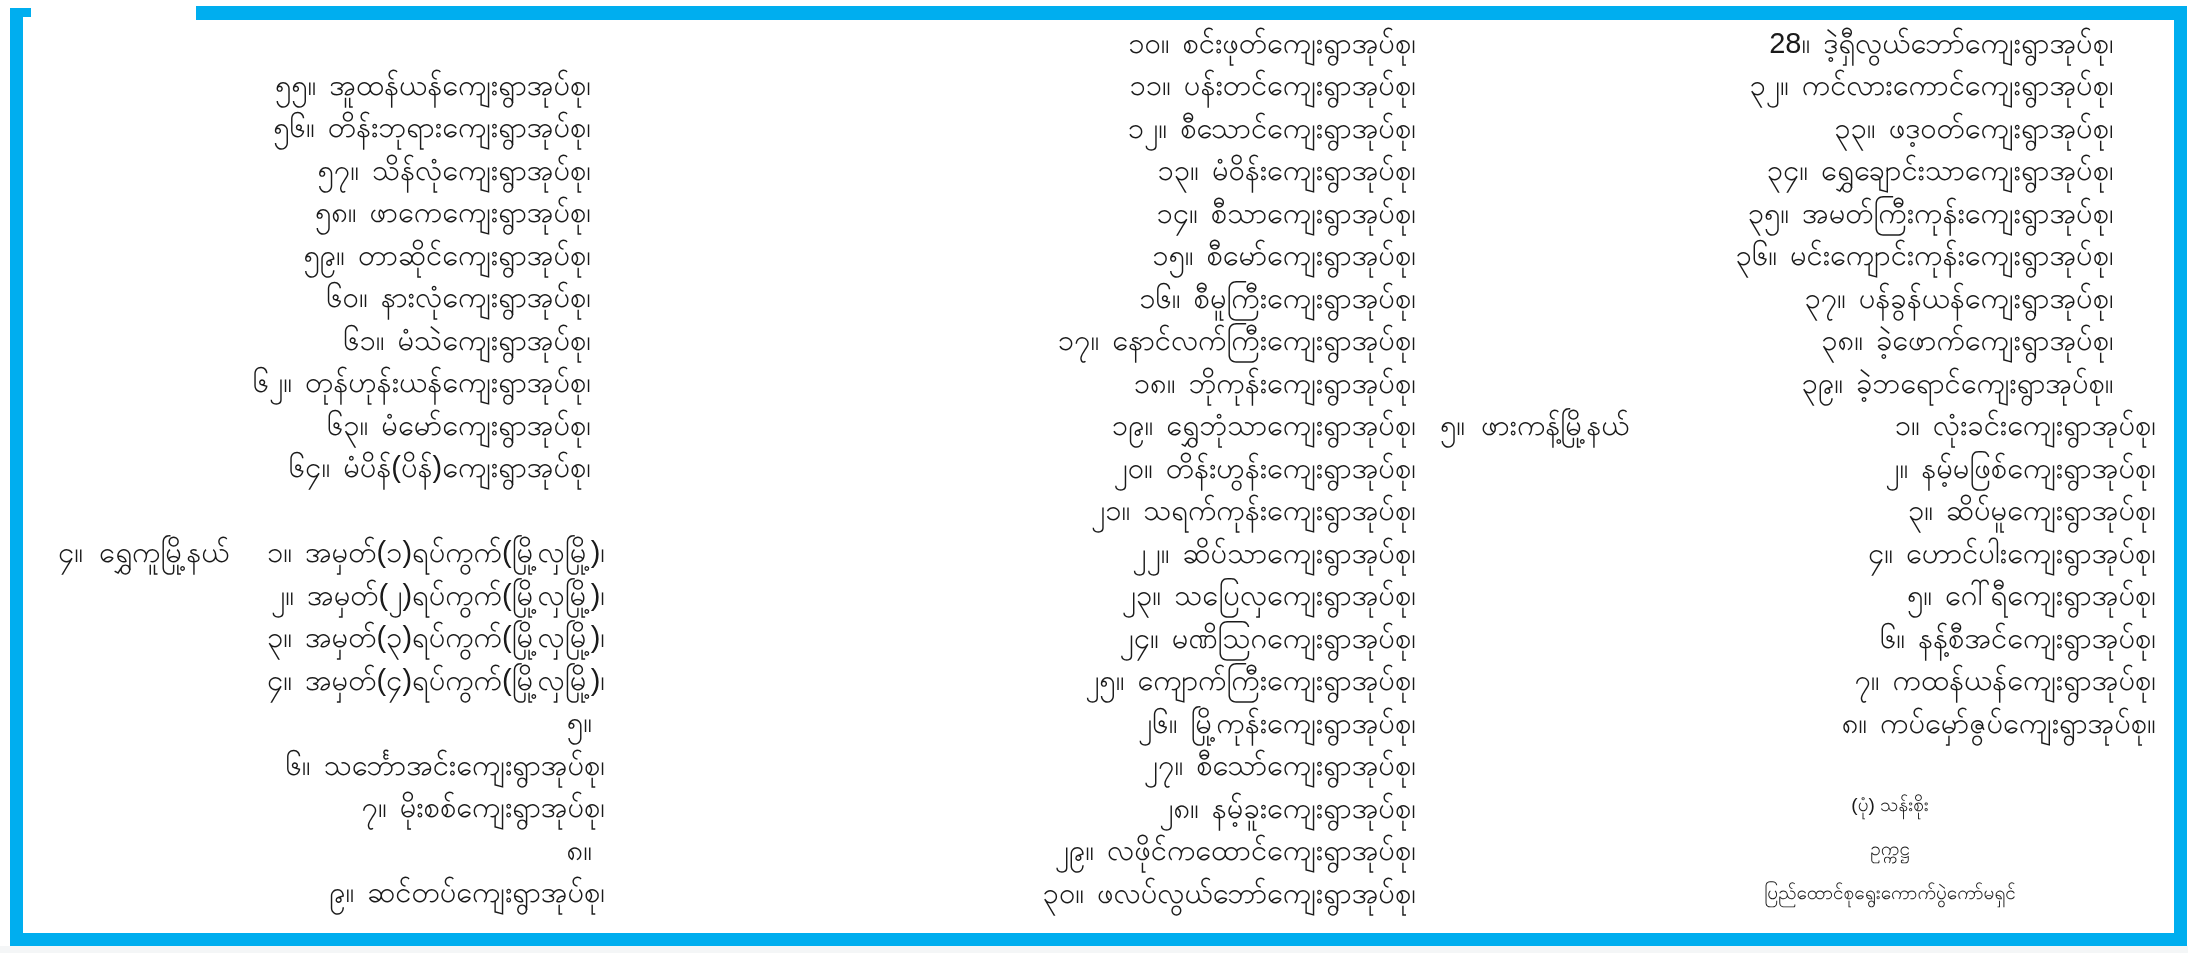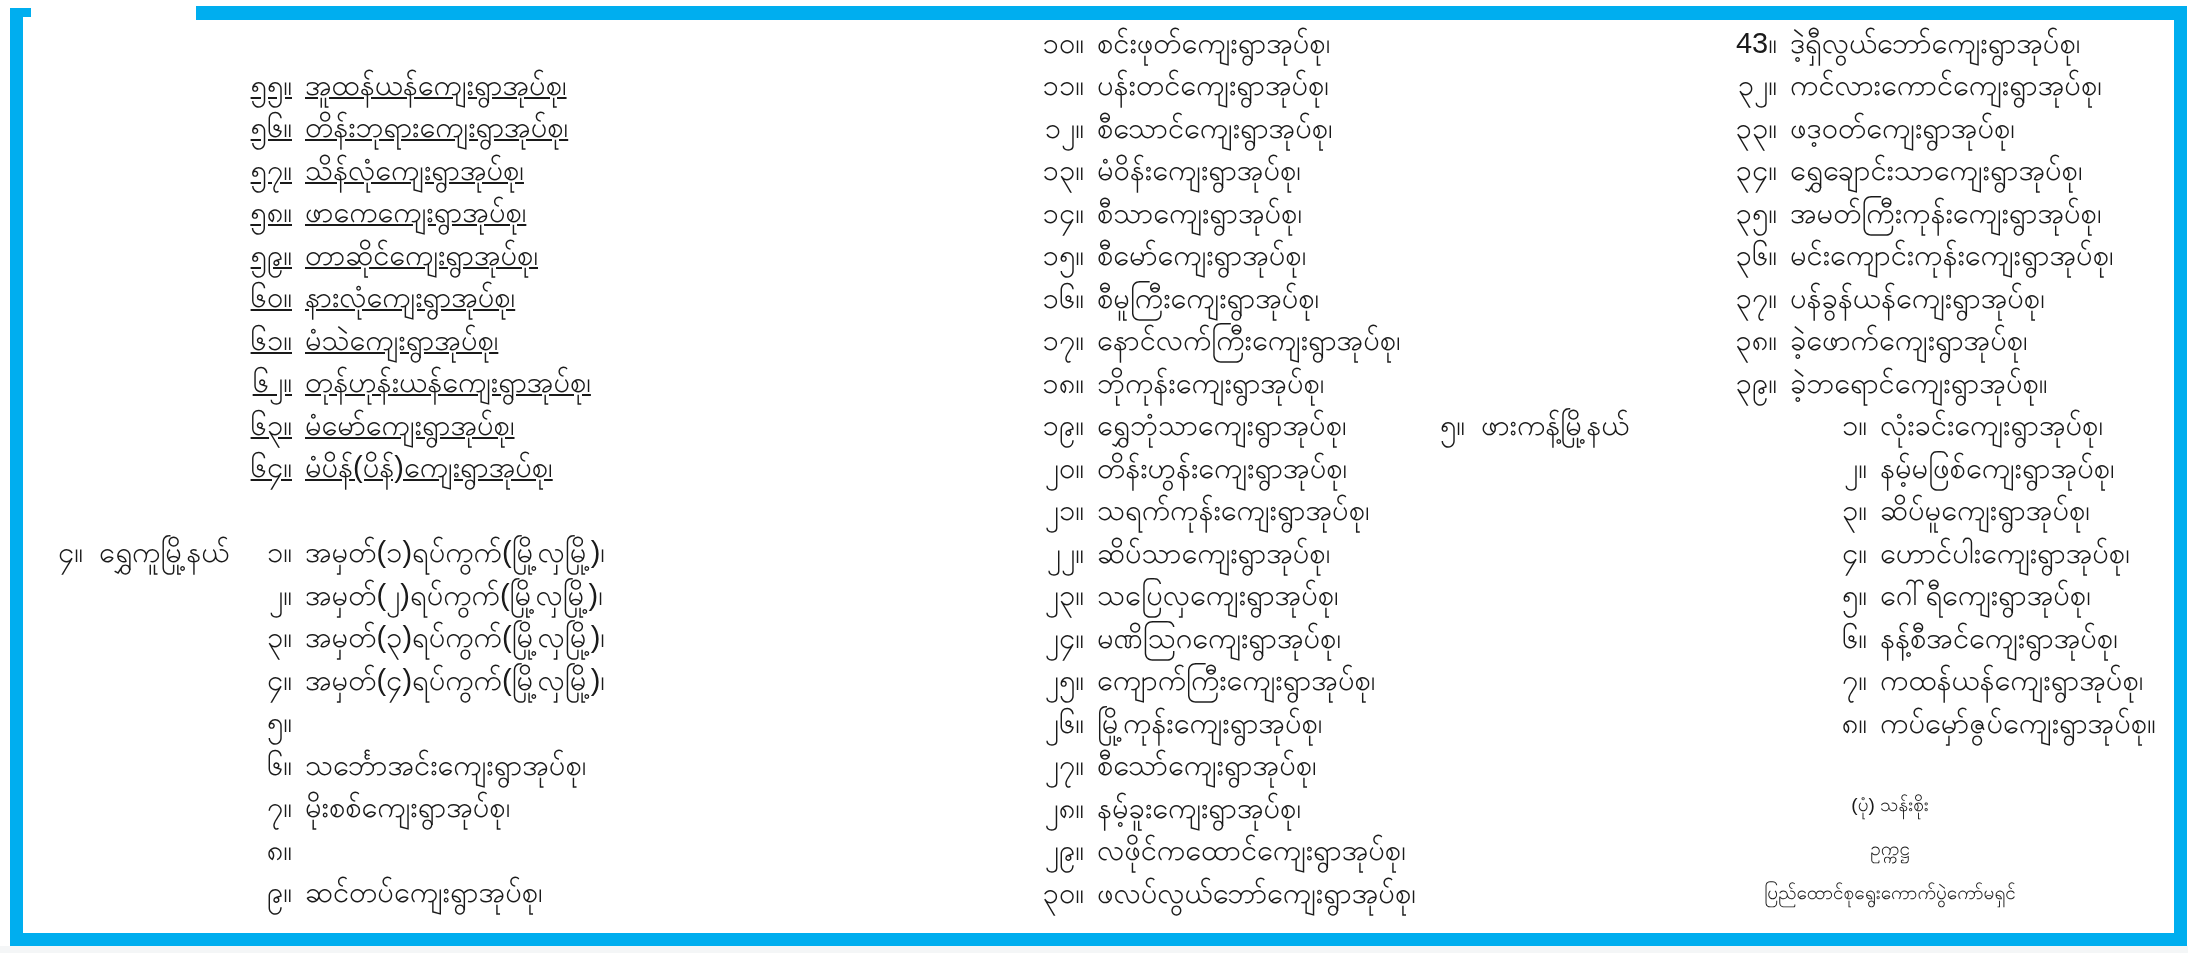--- a/index.html
+++ b/index.html
@@ -15,21 +15,21 @@
   .bar { position: absolute; background: var(--frame, #00AEEF); }
   #frame-left   { left: 10px;  top: 8px;   width: 13px;   height: 938px; }
   #frame-left-stub { left: 10px; top: 8px; width: 21px;   height: 9px; }
   #frame-top    { left: 196px; top: 6px;   width: 1991px; height: 14px; }
   #frame-right  { left: 2174px; top: 6px;  width: 13px;   height: 940px; }
   #frame-bottom { left: 10px;  top: 933px; width: 2177px; height: 13px; }
   #page-edge    { position:absolute; left:0; top:946px; width:2188px; height:7px; background:#f4f6f7; }
 
   
   .col-group { position: absolute; white-space: nowrap; }
-  .row { display: flex; align-items: center; height: 42.5px; font-size: 29px; }
+  .row { display: flex; align-items: center; height: 42.5px; font-size: 29px; justify-content: flex-end; }
   .no  { flex: none; width: 62px; text-align: right; margin-right: 13px; }
   .txt { flex: none; }
 
   .township { position: absolute; display: flex; align-items: center;
               height: 42.5px; font-size: 29px; white-space: nowrap; }
   .township .t-no { margin-right: 16px; }
 
   
   #signature { position: absolute; left: 1630px; top: 783px; width: 520px;
                text-align: center; font-size: 19px; line-height: 44px;
@@ -48,21 +48,21 @@
 <div class="township" style="left:58px; top:533.5px;">
   <span class="t-no">၄။</span>
   <span class="t-name">ရွှေကူမြို့နယ်</span>
 </div>
 
 <div class="township" style="left:1440px; top:406.5px;">
   <span class="t-no">၅။</span>
   <span class="t-name">ဖားကန့်မြို့နယ်</span>
 </div>
 
-<div class="col-group" style="left:230px;  top:66px;text-decoration:underline;">
+<div class="col-group" style="left:230px;  top:66px;">
     <div class="row">
       <span class="no">၅၅။</span>
       <span class="txt">အူထန်ယန်ကျေးရွာအုပ်စု၊</span>
     </div>
     <div class="row">
       <span class="no">၅၆။</span>
       <span class="txt">တိန်းဘုရားကျေးရွာအုပ်စု၊</span>
     </div>
     <div class="row">
       <span class="no">၅၇။</span>
@@ -214,21 +214,21 @@
       <span class="no">၂၉။</span>
       <span class="txt">လဖိုင်ကထောင်ကျေးရွာအုပ်စု၊</span>
     </div>
     <div class="row">
       <span class="no">၃၀။</span>
       <span class="txt">ဖလပ်လွယ်ဘော်ကျေးရွာအုပ်စု၊</span>
     </div>
   </div>
 <div class="col-group" style="left:1715px; top:24px;">
     <div class="row">
-      <span class="no">43။</span>
+      <span class="no">28။</span>
       <span class="txt">ဒဲ့ရှီလွယ်ဘော်ကျေးရွာအုပ်စု၊</span>
     </div>
     <div class="row">
       <span class="no">၃၂။</span>
       <span class="txt">ကင်လားကောင်ကျေးရွာအုပ်စု၊</span>
     </div>
     <div class="row">
       <span class="no">၃၃။</span>
       <span class="txt">ဖဒ့ဝတ်ကျေးရွာအုပ်စု၊</span>
     </div>

